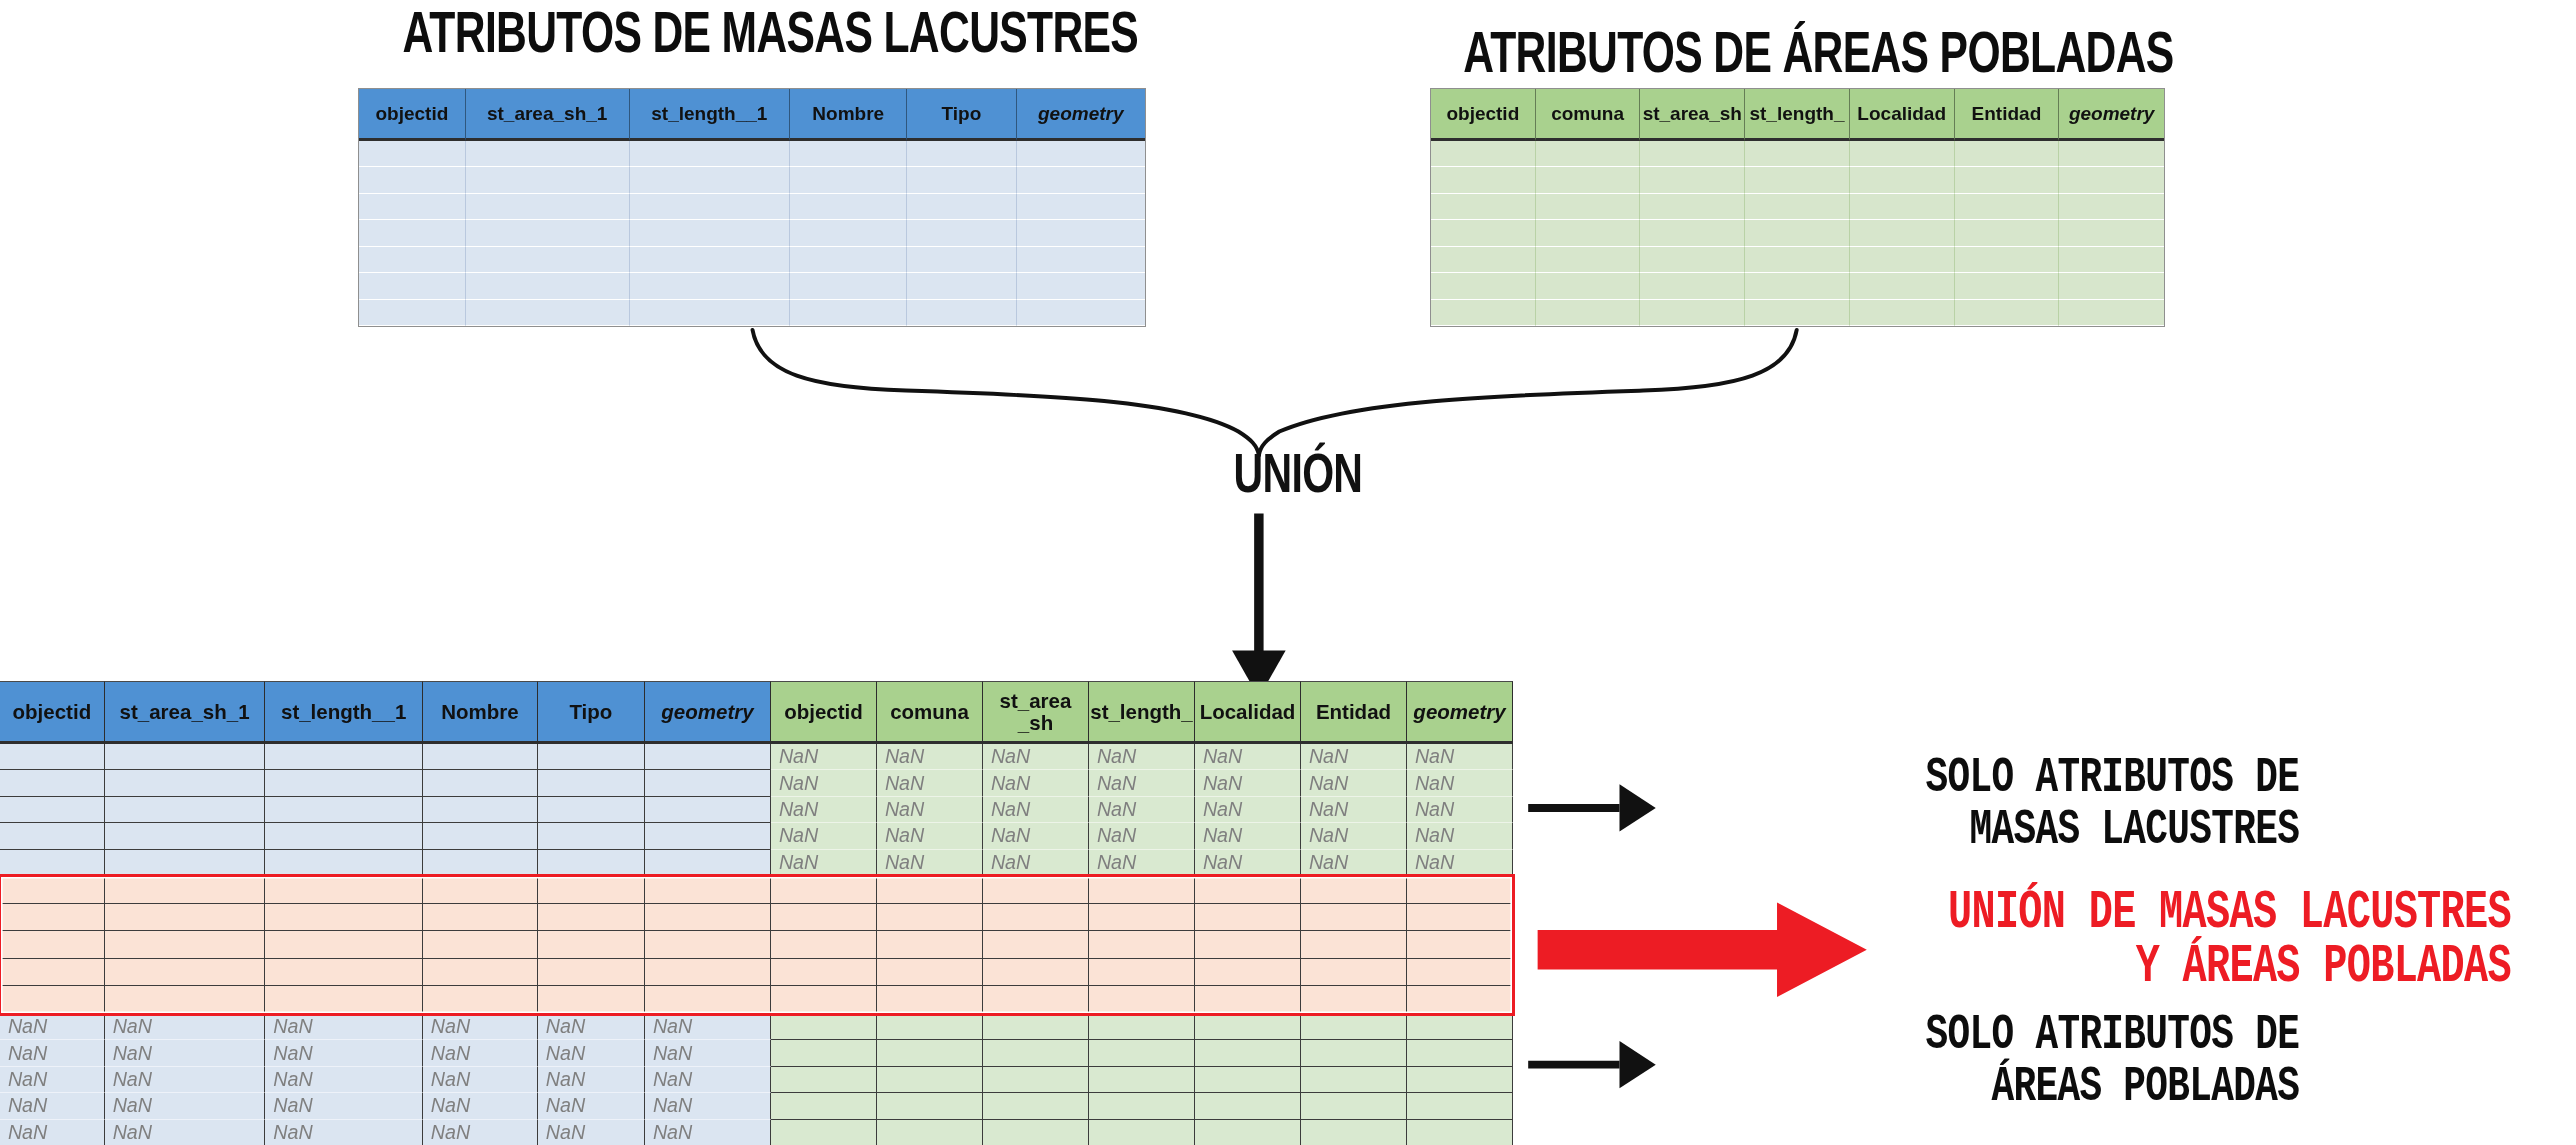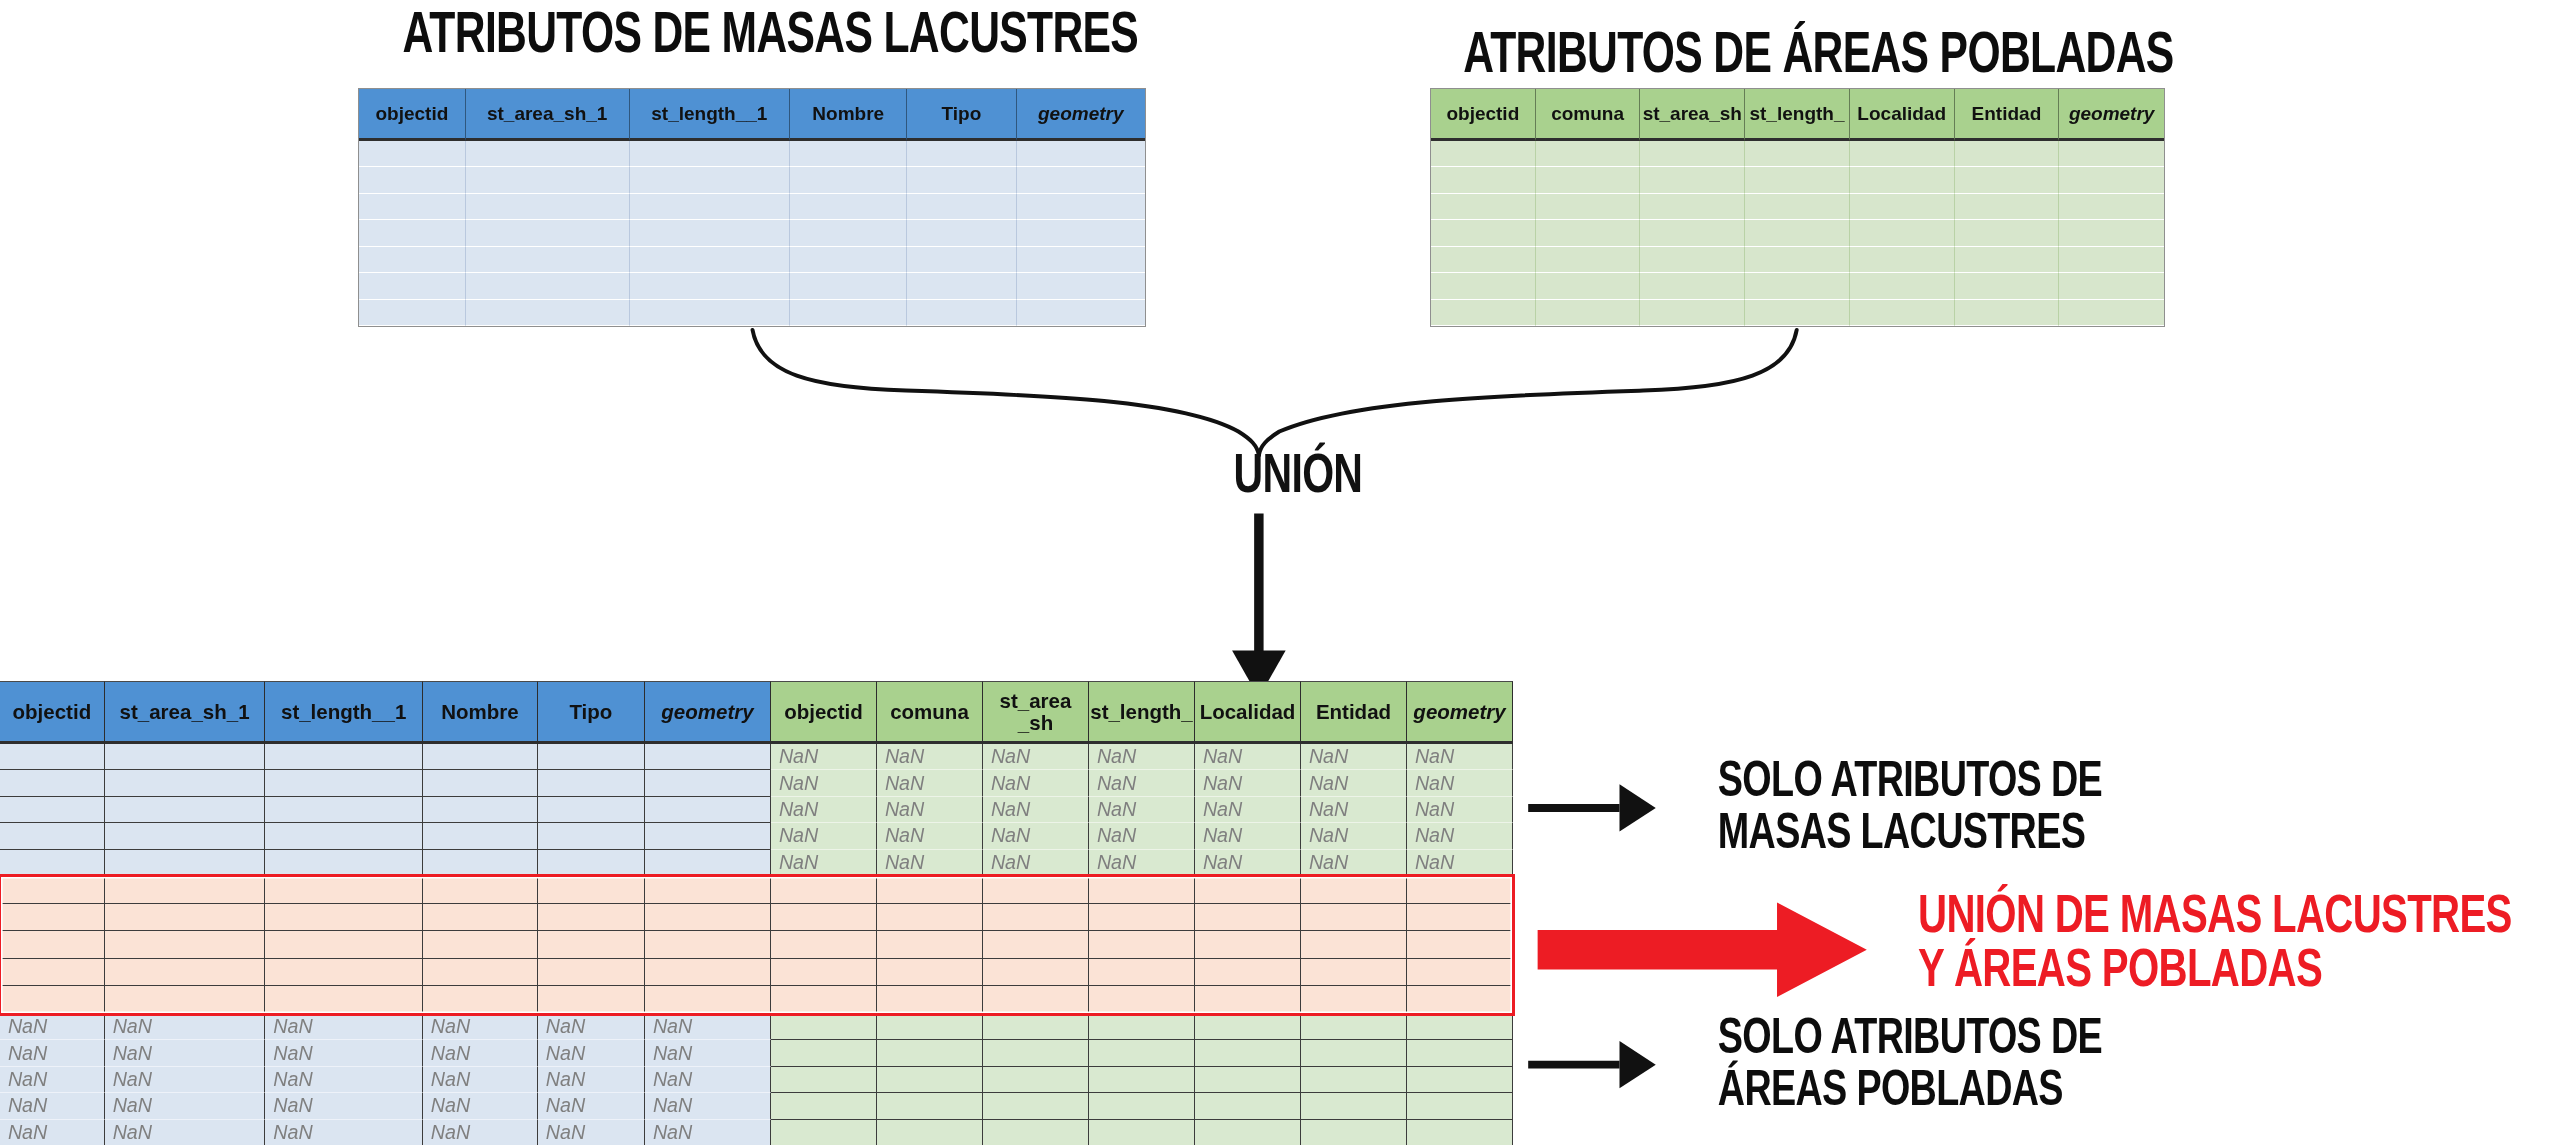--- a/index.html
+++ b/index.html
@@ -59,21 +59,21 @@
   .s1b { background:#dbe5f1; border-right:1.6px solid #3c3c3c; border-bottom:1.6px solid #3c3c3c; }
   .s1g { background:#d9e9d0; border-right:1.6px solid #3c3c3c; border-bottom:1.6px solid #edf4e8; }
   .s2c { background:#fbe3d6; border-right:1.6px solid #3c3c3c; border-bottom:1.6px solid #3c3c3c; }
   .s3b { background:#dbe5f1; border-right:1.6px solid #3c3c3c; border-bottom:1.6px solid #eef2f9; }
   .s3g { background:#d9e9d0; border-right:1.6px solid #3c3c3c; border-bottom:1.6px solid #3c3c3c; }
   .nan { font-style:italic; color:#7f7f7f; font-size:19.7px; padding-left:7.9px; }
   .pink-wrap::before { content:""; position:absolute; inset:-1.6px; z-index:2;
                        border:3.9px solid #ed1c24; box-shadow:inset 0 0 0 1.6px #fff; pointer-events:none; }
 
   
-  .anno { position:absolute; text-align:left; font-weight:900; }
+  .anno { position:absolute; text-align:right; font-weight:900;font-family:Liberation Mono, monospace; }
   .a1 { left:1654px; top:753px;  width:709px; font-size:46px; line-height:1.12; color:#0d0d0d; }
   .a2 { left:1853px; top:887px; width:723px; font-size:49px; line-height:1.10; color:#ed1c24; }
   .a3 { left:1654px; top:1010px; width:709px; font-size:46px; line-height:1.12; color:#0d0d0d; }
 </style>
 </head>
 <body>
 
 <div class="canvas">
 
   <svg class="overlay" viewBox="0 0 3270 1454">

